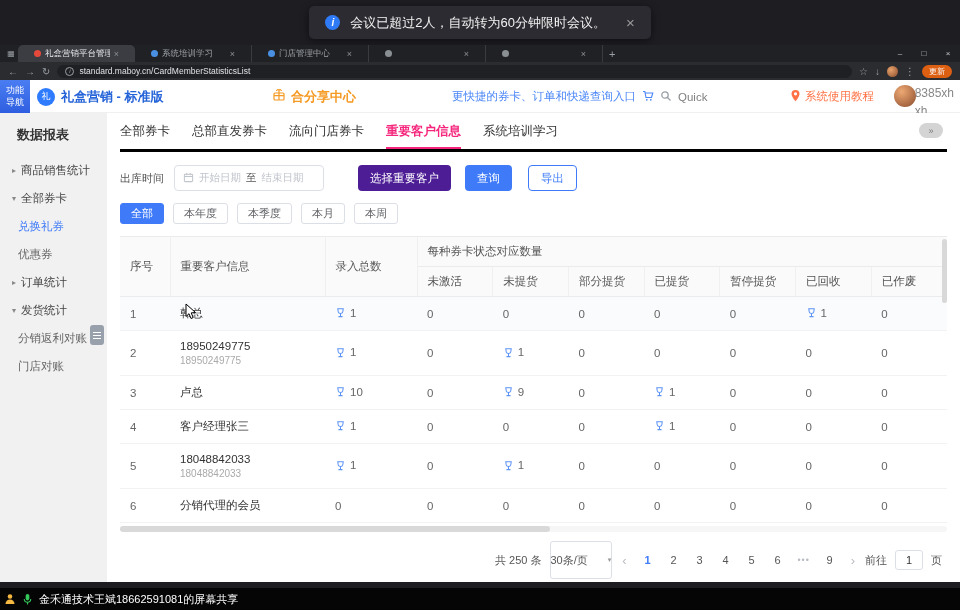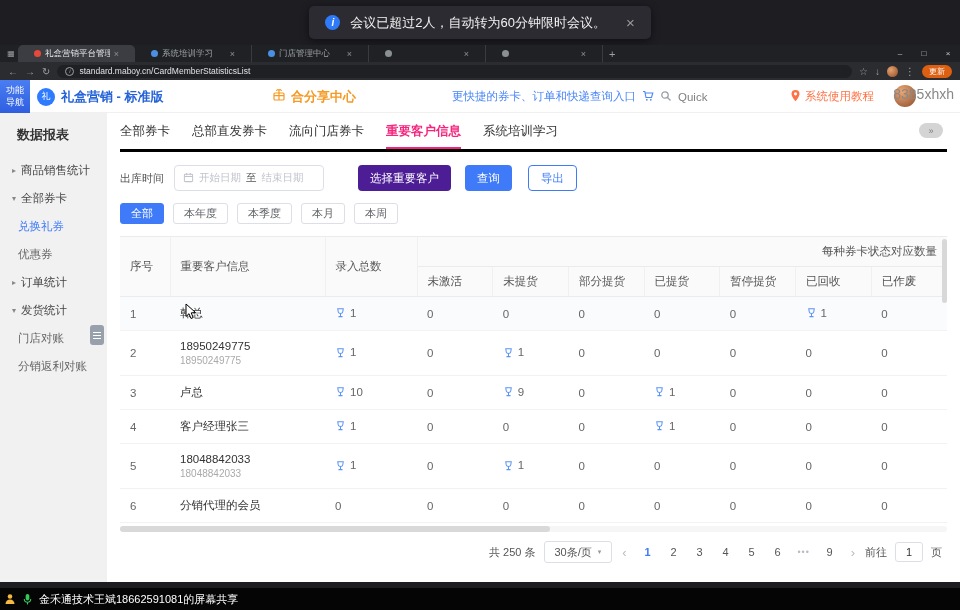--- a/index.html
+++ b/index.html
@@ -39,21 +39,21 @@
 .brandmark{width:18px;height:18px;border-radius:50%;background:#2f7bff;color:#fff;font-size:9px;display:flex;align-items:center;justify-content:center;flex:none}
 .brandtext{font-size:13px;font-weight:bold;color:#2563d9;white-space:nowrap}
 .sharecenter{position:absolute;left:272px;top:0;height:33px;display:flex;align-items:center;gap:5px;cursor:pointer}
 .sharecenter .lbl{font-size:13px;font-weight:bold;color:var(--orange,#f59a23);white-space:nowrap}
 .quick{position:absolute;left:452px;top:0;height:33px;display:flex;align-items:center;gap:6px}
 .quickhint{font-size:11.5px;color:#4a86f7;white-space:nowrap;cursor:pointer}
 .quicklabel{font-size:11.5px;color:#808080;cursor:pointer}
 .tutorial{position:absolute;right:86px;top:0;height:33px;display:flex;align-items:center;gap:4px;cursor:pointer}
 .tutorial .lbl{font-size:11.5px;color:var(--tutorial-orange,#ff7245);white-space:nowrap}
 .avatar{position:absolute;right:44px;top:5px;width:22px;height:22px;border-radius:50%;background:radial-gradient(circle at 35% 30%,#eda873,#8a4c2c);cursor:pointer}
-.userid{position:absolute;right:6px;top:4px;font-size:14px;color:#888;line-height:1.5;display:flex;}
+.userid{position:absolute;right:6px;top:4px;font-size:12px;color:#888;line-height:1.5;display:flex;flex-direction:column}
 
 .appbody{position:absolute;top:33px;left:0;right:0;bottom:0;display:flex}
 .sidebar{width:107px;background:#f1f1f1;position:relative;flex:none}
 .sidetitle{padding:13px 8px 12px 17px;font-size:13px;font-weight:bold;color:#333}
 .mi{height:28px;display:flex;align-items:center;font-size:11.5px;color:#444;cursor:pointer;white-space:nowrap}
 .mi.parent{padding-left:12px;gap:5px}
 .mi.sub{padding-left:18px;color:#666}
 .mi.sub.active{color:var(--accent-blue,#3f7bf8)}
 .arr{font-size:8px;color:#888}
 .collapse-handle{position:absolute;right:3px;top:212px;width:14px;height:20px;background:#98a0ac;border-radius:3px;display:flex;flex-direction:column;align-items:center;justify-content:center;gap:2px;cursor:pointer}
@@ -74,35 +74,35 @@
 .btn.tonal{background:#4c1d95;color:#fff;margin-left:34px}
 .btn.primary{background:var(--accent-blue,#3f7bf8);color:#fff;margin-left:14px}
 .btn.ghost{background:#fff;color:var(--accent-blue,#3f7bf8);border:1px solid var(--accent-blue,#3f7bf8);margin-left:16px}
 .pills{margin:12px 13px 0;display:flex;gap:9px}
 .pill{height:21px;padding:0 10px;border-radius:3px;border:1px solid #dcdfe6;background:#fff;color:#606266;font-size:11px;display:flex;align-items:center;cursor:pointer}
 .pill.active{background:var(--accent-blue,#3f7bf8);border-color:var(--accent-blue,#3f7bf8);color:#fff}
 
 .tablewrap{margin:12px 13px 0;height:288px;overflow:hidden;position:relative;border-top:1px solid #ebebeb}
 table{width:100%;border-collapse:collapse;table-layout:fixed}
 th{background:#fafafa;font-weight:400;font-size:11.5px;color:#555;text-align:left;padding:7px 10px;border-bottom:1px solid #ebebeb;border-right:1px solid #f0f0f0;white-space:nowrap}
-th.group{text-align:right}
+th.group{text-align:left}
 th:last-child{border-right:none}
 td{font-size:11.5px;color:#666;padding:9px 10px;border-bottom:1px solid #f2f2f2;vertical-align:middle;white-space:nowrap;overflow:hidden}
 tr.hover{background:#fafbfc}
 .nm{color:#333}
 .snm{color:#aaa;font-size:10px;margin-top:3px}
 .cellv{display:inline-flex;align-items:center;gap:4px}
 .cup{display:inline-flex}
 .vscroll{position:absolute;right:0;top:0;bottom:0;width:6px;cursor:pointer}
 .vthumb{position:absolute;top:2px;right:0;width:5px;height:64px;background:#d8d8d8;border-radius:3px}
 .hscroll{margin:2px 13px 0;height:6px;background:#f6f6f6;border-radius:3px;position:relative;cursor:pointer}
 .hthumb{position:absolute;left:0;top:0;height:6px;width:52%;background:#d9d9d9;border-radius:3px}
 
 .pagination{margin:9px 18px 0 0;display:flex;justify-content:flex-end;align-items:center;gap:8px;font-size:11px;color:#555}
-.psize{height:22px;border:1px solid #dcdfe6;border-radius:3px;padding:0 10px;display:flex;align-items:center;gap:6px;color:#555;cursor:pointer}
+.psize{height:38px;border:1px solid #dcdfe6;border-radius:3px;padding:0 0;display:flex;align-items:center;gap:20px;color:#555;cursor:pointer}
 .caret{font-size:7px;color:#999}
 .parrow{color:#b8bcc2;font-size:13px;padding:0 2px;cursor:pointer}
 .pages{display:flex;gap:4px}
 .pnum{min-width:22px;height:22px;display:flex;align-items:center;justify-content:center;font-size:11px;color:#555;cursor:pointer;border-radius:3px}
 .pnum.active{color:var(--accent-blue,#3f7bf8);font-weight:bold}
 .pnum.dots{color:#b8bcc2;font-size:9px;letter-spacing:1px;cursor:default}
 .goto{font-size:11px;color:#555}
 .goto-input{width:28px;height:20px;border:1px solid #dcdfe6;border-radius:3px;display:flex;align-items:center;justify-content:center;font-size:11px;color:#333;cursor:text}
 
 .desktop-gap{position:absolute;left:0;right:0;top:582px;height:6px;background:#1d1d22}
@@ -241,24 +241,24 @@
               </div>
               <div class="mi parent">
                 <span class="arr">▸</span>
                 <span>订单统计</span>
               </div>
               <div class="mi parent">
                 <span class="arr">▾</span>
                 <span>发货统计</span>
               </div>
               <div class="mi sub">
+                <span>分销返利对账</span>
+              </div>
+              <div class="mi sub">
                 <span>门店对账</span>
-              </div>
-              <div class="mi sub">
-                <span>分销返利对账</span>
               </div>
             </nav>
           <div class="collapse-handle">
               <i></i>
               <i></i>
               <i></i>
             </div>
         </aside>
 
         <main class="content">

